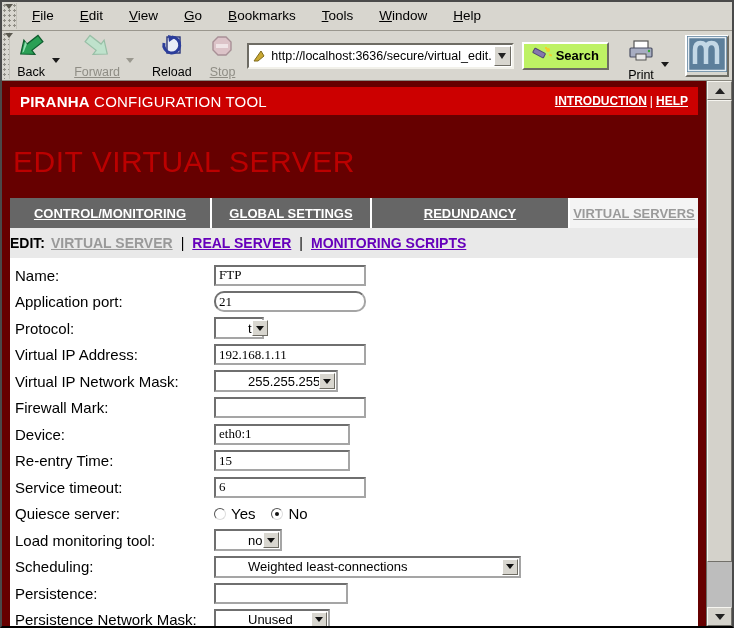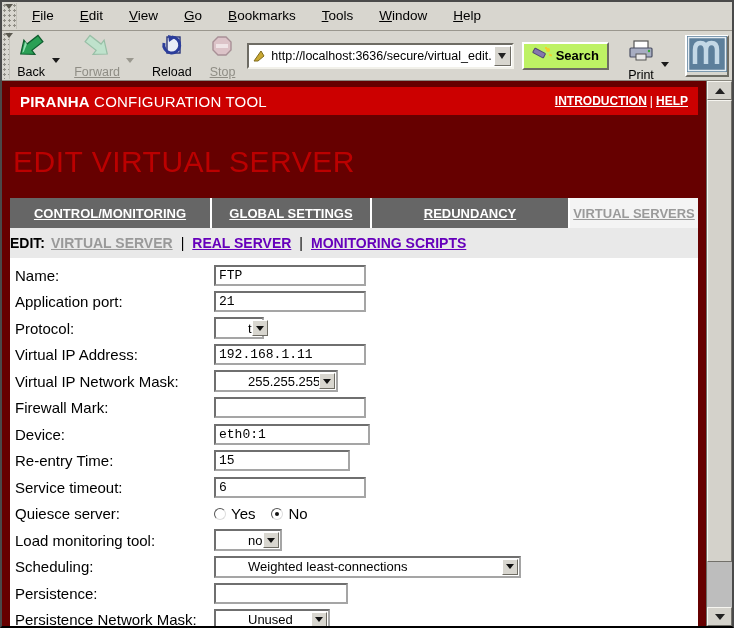--- a/index.html
+++ b/index.html
@@ -74,21 +74,21 @@
   .editrow .prefix { color:#000; font-weight:bold; margin-right:6px; }
   .editrow a { font-weight:bold; text-decoration:underline; }
   .editrow a.current { color:#999; }
   .editrow a.plink { color:#6600bb; }
   .editrow .sep { color:#000; padding:0 8px; }
 
   .form { padding:4px 0 0 5px; }
   .row { height:26.5px; display:flex; align-items:center; }
   .flabel { width:199px; font-size:15px; color:#000; flex:none; }
   .ti { height:21px; border:2px solid; border-color:#6f6f6f #a5a5a5 #a5a5a5 #6f6f6f;
-        background:#fff; font-family:Liberation Mono, monospace; font-size:13px; padding:0 3px; outline:none; }
+        background:#fff; font-family:Liberation Serif, serif; font-size:13px; padding:0 3px; outline:none; }
   .sel { height:22px; border:2px solid; border-color:#6f6f6f #a5a5a5 #a5a5a5 #6f6f6f;
          background:#fff; display:flex; align-items:center;padding-left:28px; }
   .sel-v { flex:1; font-size:13px; padding:0 4px; white-space:nowrap; overflow:hidden; }
   .sel-btn { width:16px; height:16px; margin-right:1px; background:#d8d6cf; flex:none;
              border:1px solid; border-color:#fff #6e6c64 #6e6c64 #fff;
              display:flex; align-items:center; justify-content:center; }
   .tri-down { width:0; height:0; border-left:4px solid transparent; border-right:4px solid transparent;
               border-top:5px solid #111; }
   .radio { width:12px; height:12px; border-radius:50%; background:#fff; border:1px solid;
            border-color:#555 #ddd #ddd #555; position:relative; margin-right:5px; flex:none; }
@@ -266,21 +266,21 @@
 
         <div class="form">
 
           <div class="row">
             <span class="flabel">Name:</span>
             <input class="ti" style="width: 152px;" value="FTP">
           </div>
 
           <div class="row">
             <span class="flabel">Application port:</span>
-            <input class="ti" style="width: 152px;" value="21">
+            <input class="ti" style="width: 152px; border-radius: 10px;" value="21">
           </div>
 
           <div class="row">
             <span class="flabel">Protocol:</span>
             <div class="sel" style="width:50px;">
               <span class="sel-v">tcp</span>
               <span class="sel-btn">
                   <i class="tri-down"></i>
                 </span>
             </div>
@@ -301,21 +301,21 @@
             </div>
           </div>
 
           <div class="row">
             <span class="flabel">Firewall Mark:</span>
             <input class="ti" style="width: 152px;" value="">
           </div>
 
           <div class="row">
             <span class="flabel">Device:</span>
-            <input class="ti" style="width: 156px;" value="eth0:1">
+            <input class="ti" style="width: 136px;" value="eth0:1">
           </div>
 
           <div class="row">
             <span class="flabel">Re-entry Time:</span>
             <input class="ti" style="width: 136px;" value="15">
           </div>
 
           <div class="row">
             <span class="flabel">Service timeout:</span>
             <input class="ti" style="width: 152px;" value="6">

